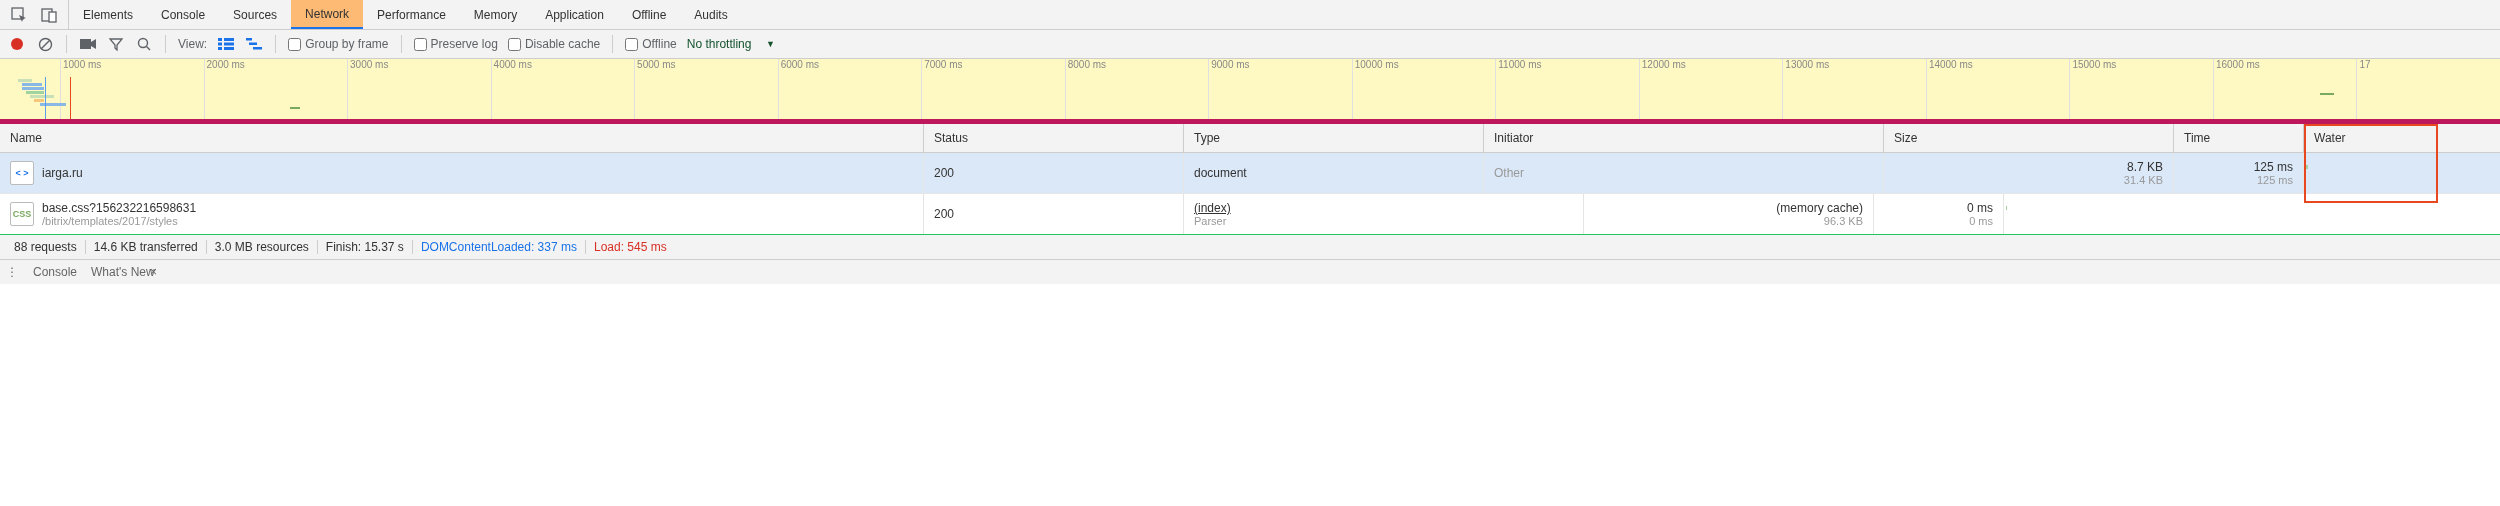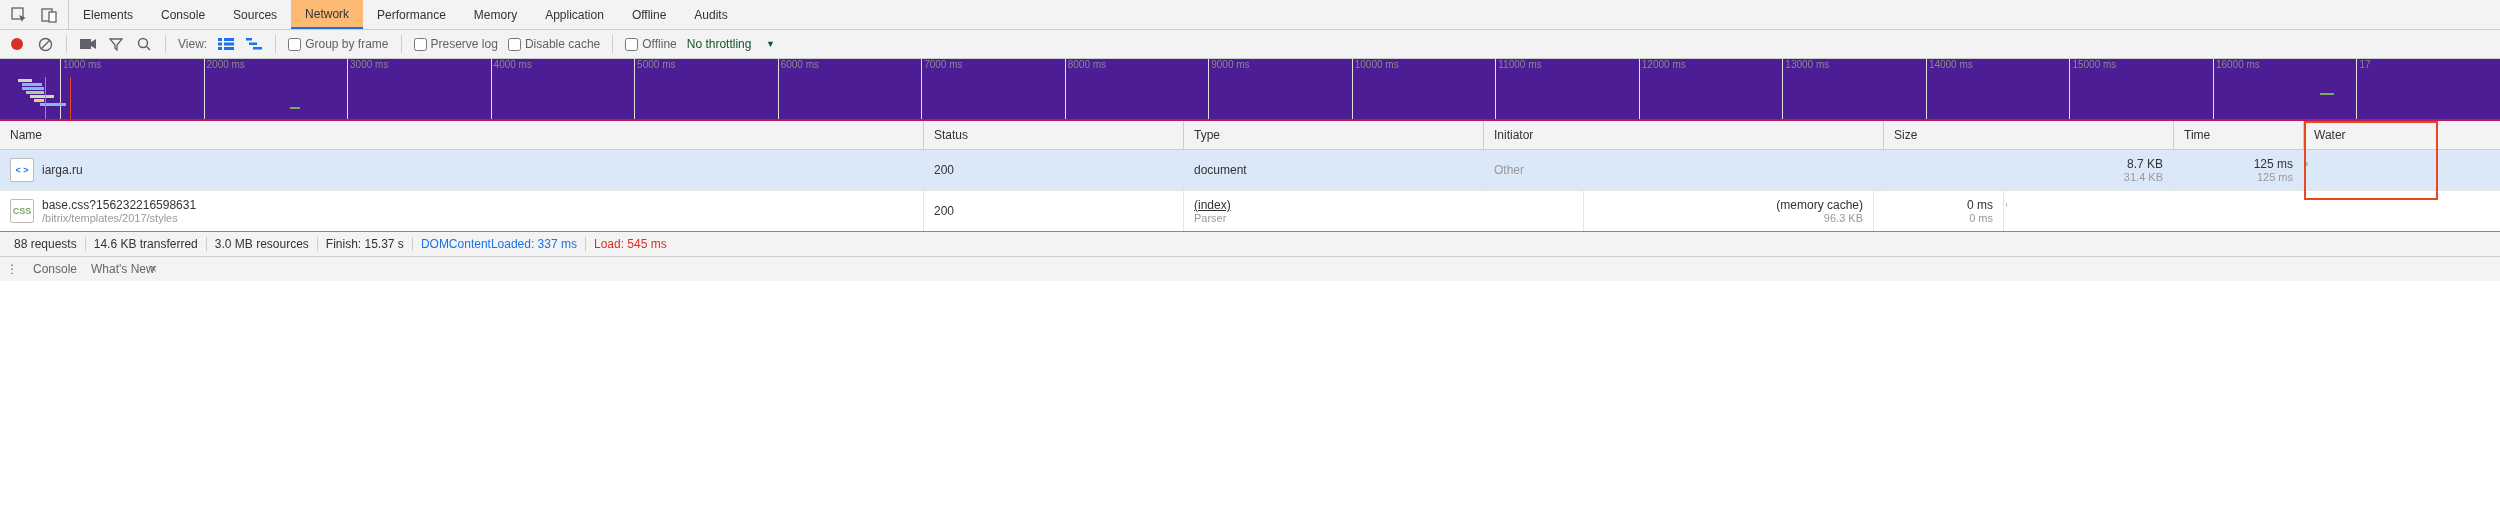--- a/index.html
+++ b/index.html
@@ -11,21 +11,21 @@
 
 .toolbar{height:28px;border-bottom:1px solid #cdcdcd;background:#f3f3f3;display:flex;align-items:center;padding:0 8px;gap:10px}
 .toolbar .sep{width:1px;height:18px;background:#cdcdcd;margin:0 2px}
 .recdot{width:12px;height:12px;border-radius:50%;background:#d93025}
 .iconbtn{width:18px;height:18px;display:flex;align-items:center;justify-content:center;color:#5f6368}
 .toolbar label{display:flex;align-items:center;gap:4px;color:#5f6368}
 .toolbar input[type=checkbox]{margin:0}
 .select{color:#14532d;display:flex;align-items:center;gap:4px}
 .select .caret{font-size:9px}
 
-.overview{height:60px;border-bottom:2px solid #be185d;position:relative;background:#4c1d95}
+.overview{height:60px;border-bottom:5px solid #be185d;position:relative;background:#fef9c3}
 .ticks{position:absolute;top:0;left:0;right:0;height:18px;display:flex}
 .tick{position:absolute;top:0;font-size:10px;color:#888;border-left:1px solid #e0e0e0;height:60px;padding-left:2px}
 .ovbody{position:absolute;top:18px;left:0;right:0;bottom:0}
 .ovbar{position:absolute;height:3px}
 
 .grid{display:flex;flex-direction:column;border-bottom:1px solid #22c55e}
 .ghead{display:flex;height:28px;background:#f3f3f3;border-bottom:1px solid #cdcdcd}
 .ghead .col{padding:0 10px;display:flex;align-items:center;border-right:1px solid #cdcdcd;box-sizing:border-box;color:#333}
 .gbody{height:81px;overflow:hidden}
 .row{display:flex;height:40px;border-bottom:1px solid #e5e5e5}

